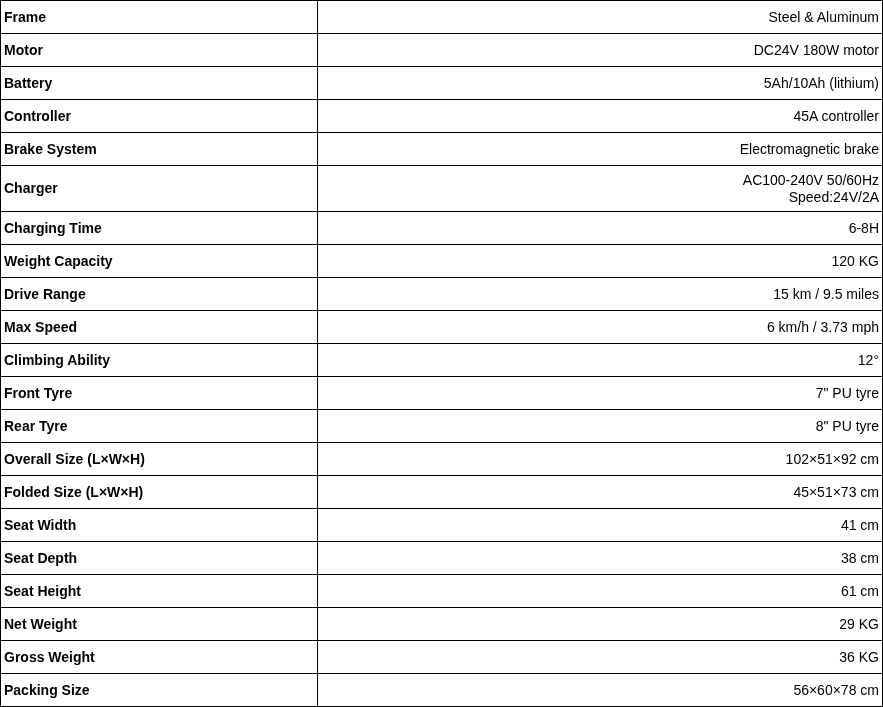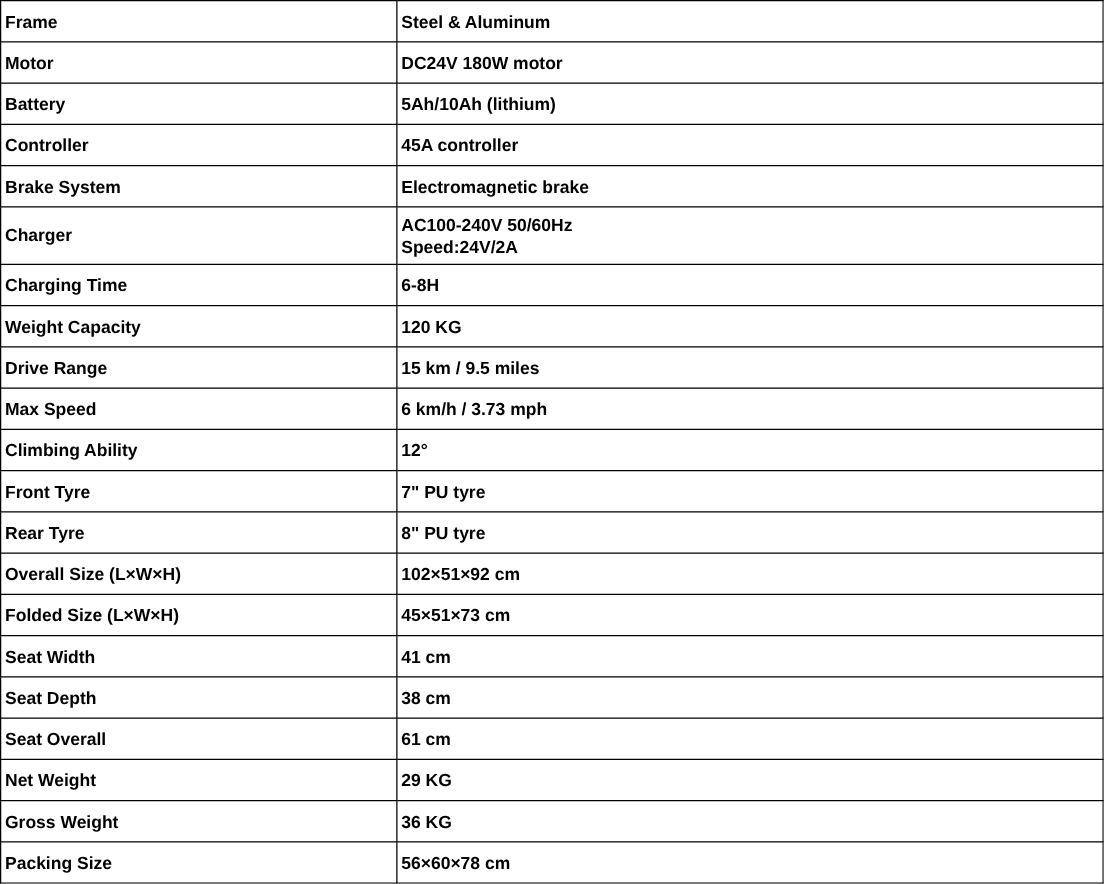--- a/index.html
+++ b/index.html
@@ -13,21 +13,21 @@
       color: #000;
     }
     table.spec td {
       border: 1px solid #000;
       height: 32px;
       padding: 0 3px;
       vertical-align: middle;
       line-height: 17px;
     }
     table.spec td.label { font-weight: bold; width: 310px; margin-top: 47px; }
-    table.spec td.value { font-weight: bold; }
+    table.spec td.value { font-weight: normal; text-align: right; }
     table.spec tr.tall td { height: 45px; }
     .line { display: block; }
   </style>
 </head>
 <body>
 
 <table class="spec">
   <tbody>
     <tr>
       <td class="label">Frame</td>
@@ -94,21 +94,21 @@
     </tr>
     <tr>
       <td class="label">Seat Width</td>
       <td class="value">41 cm</td>
     </tr>
     <tr>
       <td class="label">Seat Depth</td>
       <td class="value">38 cm</td>
     </tr>
     <tr>
-      <td class="label">Seat Overall</td>
+      <td class="label">Seat Height</td>
       <td class="value">61 cm</td>
     </tr>
     <tr>
       <td class="label">Net Weight</td>
       <td class="value">29 KG</td>
     </tr>
     <tr>
       <td class="label">Gross Weight</td>
       <td class="value">36 KG</td>
     </tr>

